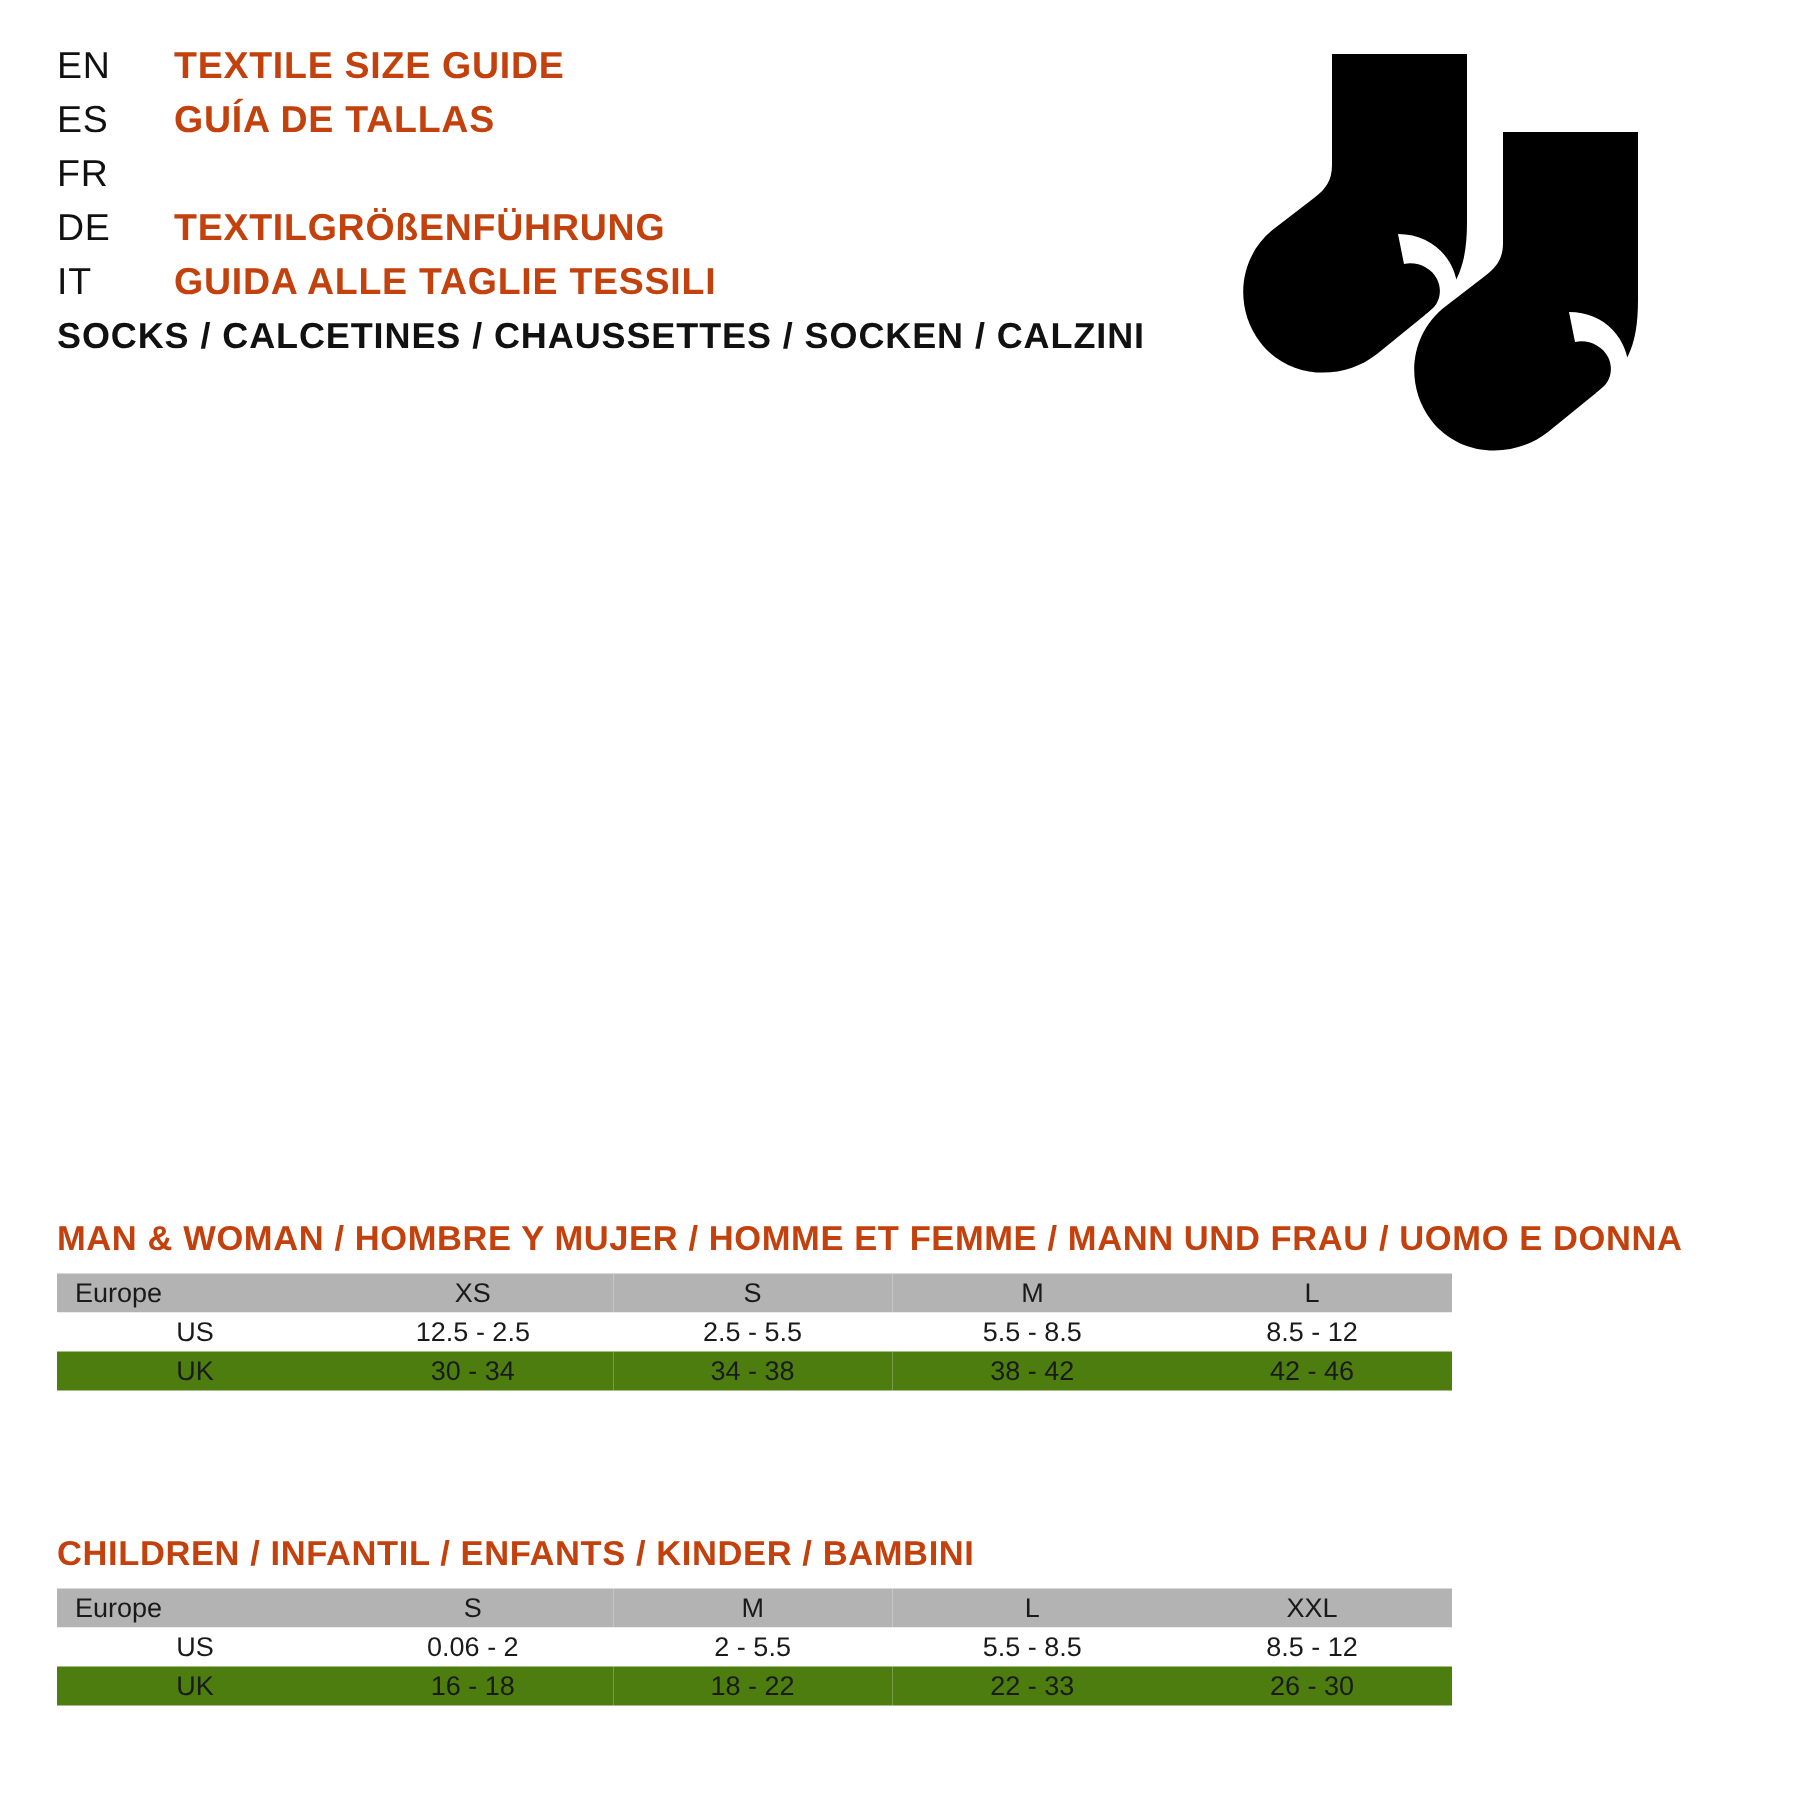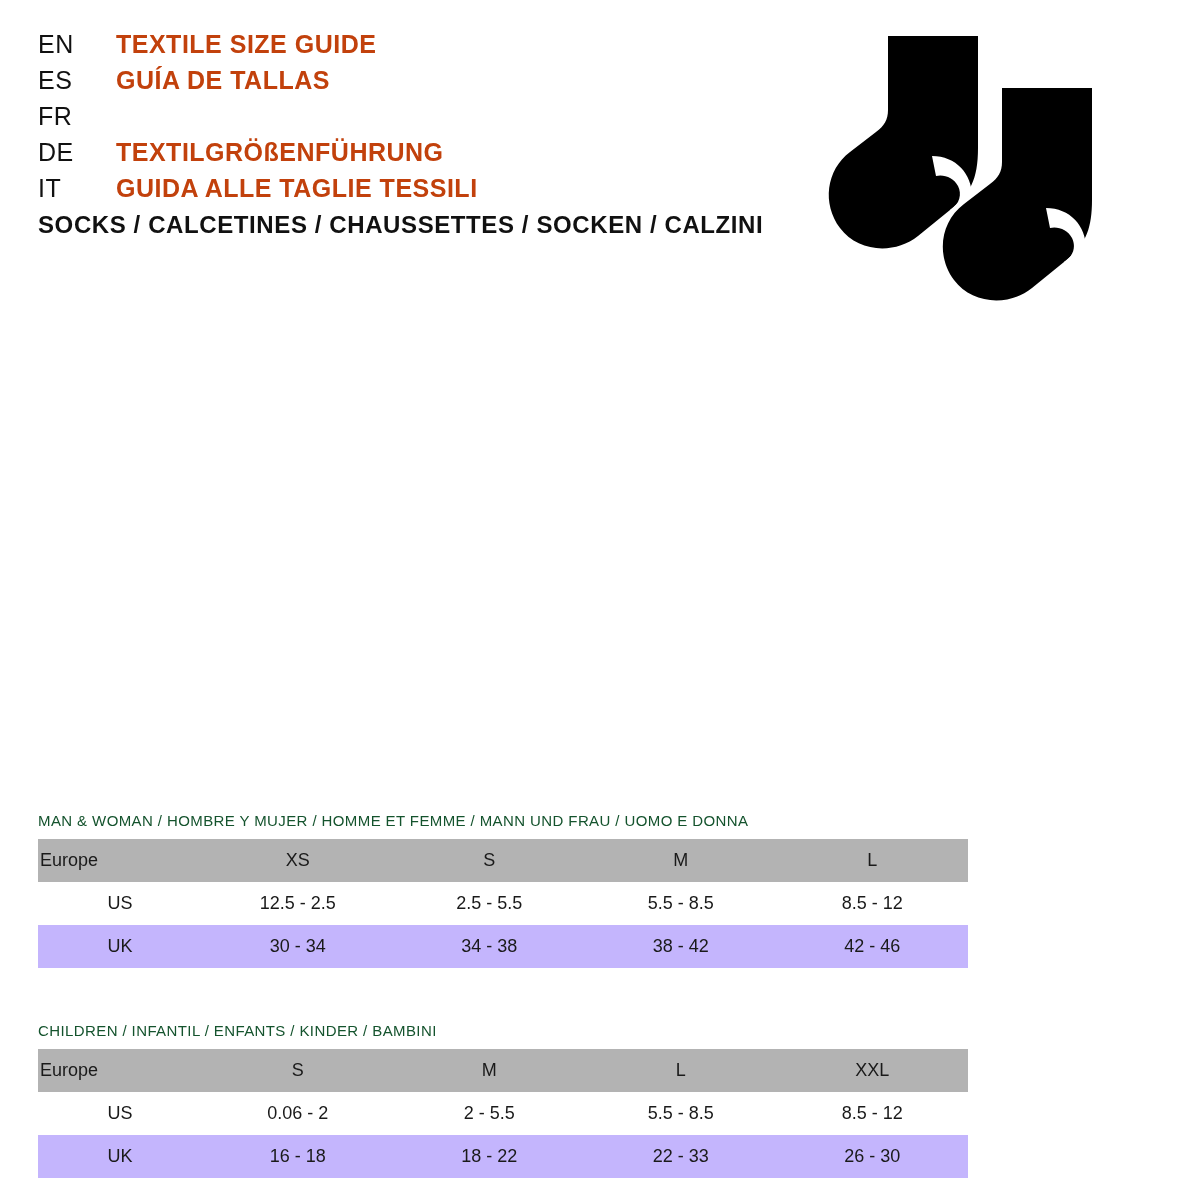--- a/index.html
+++ b/index.html
@@ -64,54 +64,54 @@
   
   .section {
     position: absolute;
     left: 38px;
     width: 930px;
   }
   .section.men { top: 812px; }
   .section.children { top: 1022px; }
 
   .section-title {
-    font-size: 15px;
-    font-weight: 400;
+    font-size: 23px;
+    font-weight: 700;
     letter-spacing: 0.4px;
-    color: #14532d;
+    color: #c2410c;
     margin-bottom: 10px;
     white-space: nowrap;
   }
 
   table.size-table {
     border-collapse: collapse;
     width: 930px;
     table-layout: fixed;
   }
   table.size-table td {
-    height: 43px;
+    height: 26px;
     font-size: 18px;
     color: #1a1a1a;
-    padding: 0 2px;
+    padding: 0 12px;
     vertical-align: middle;
   }
   table.size-table tr.head td {
     background: #b3b3b3;
     text-align: center;
     font-weight: 400;
   }
   table.size-table tr.head td.label {
     text-align: left;
     background: #b3b3b3;
   }
   table.size-table tr.odd td {
     background: #ffffff;
   }
   table.size-table tr.even td {
-    background: #c4b5fd;
+    background: #4d7c0f;
   }
   table.size-table td.label {
     text-align: center;
     width: 160px;
   }
   table.size-table td.val {
     text-align: center;
   }
 </style>
 </head>

